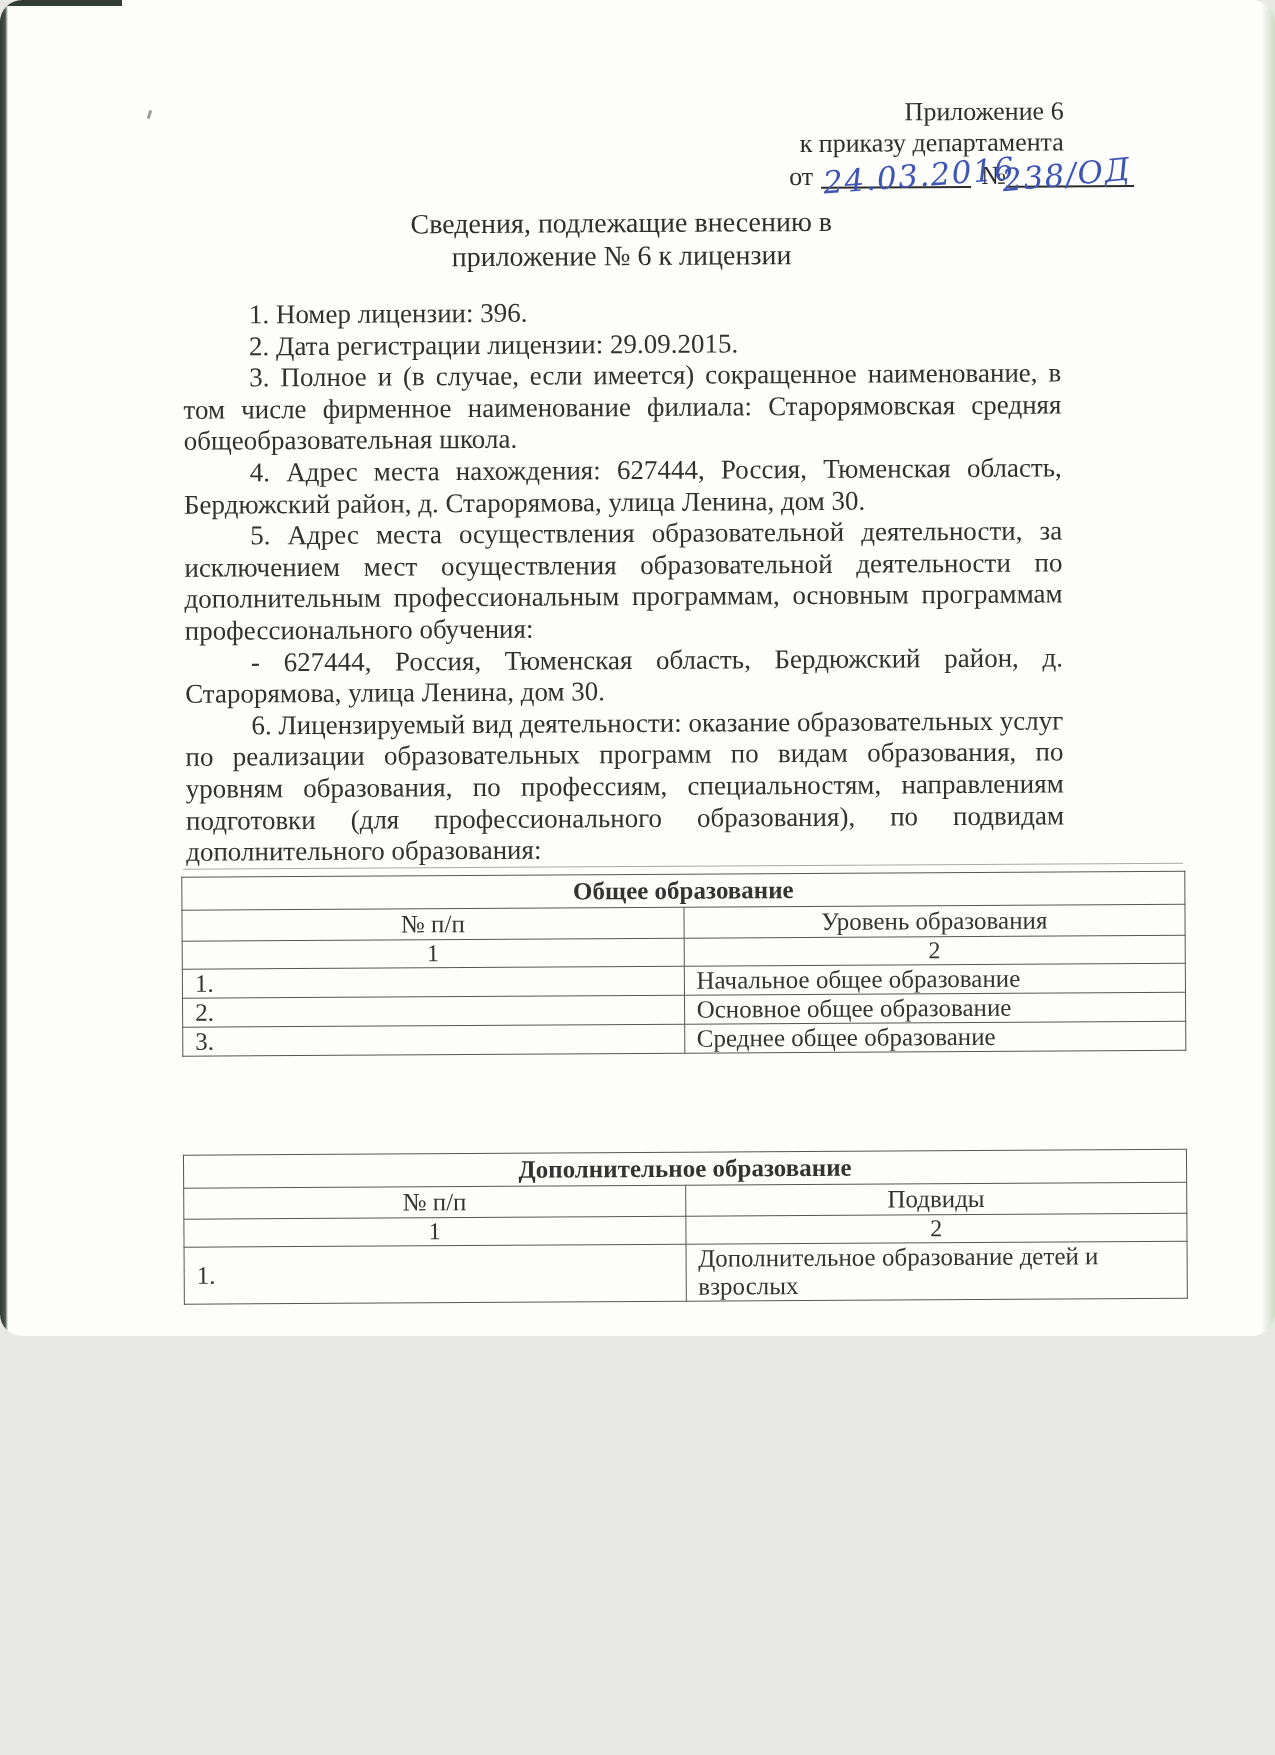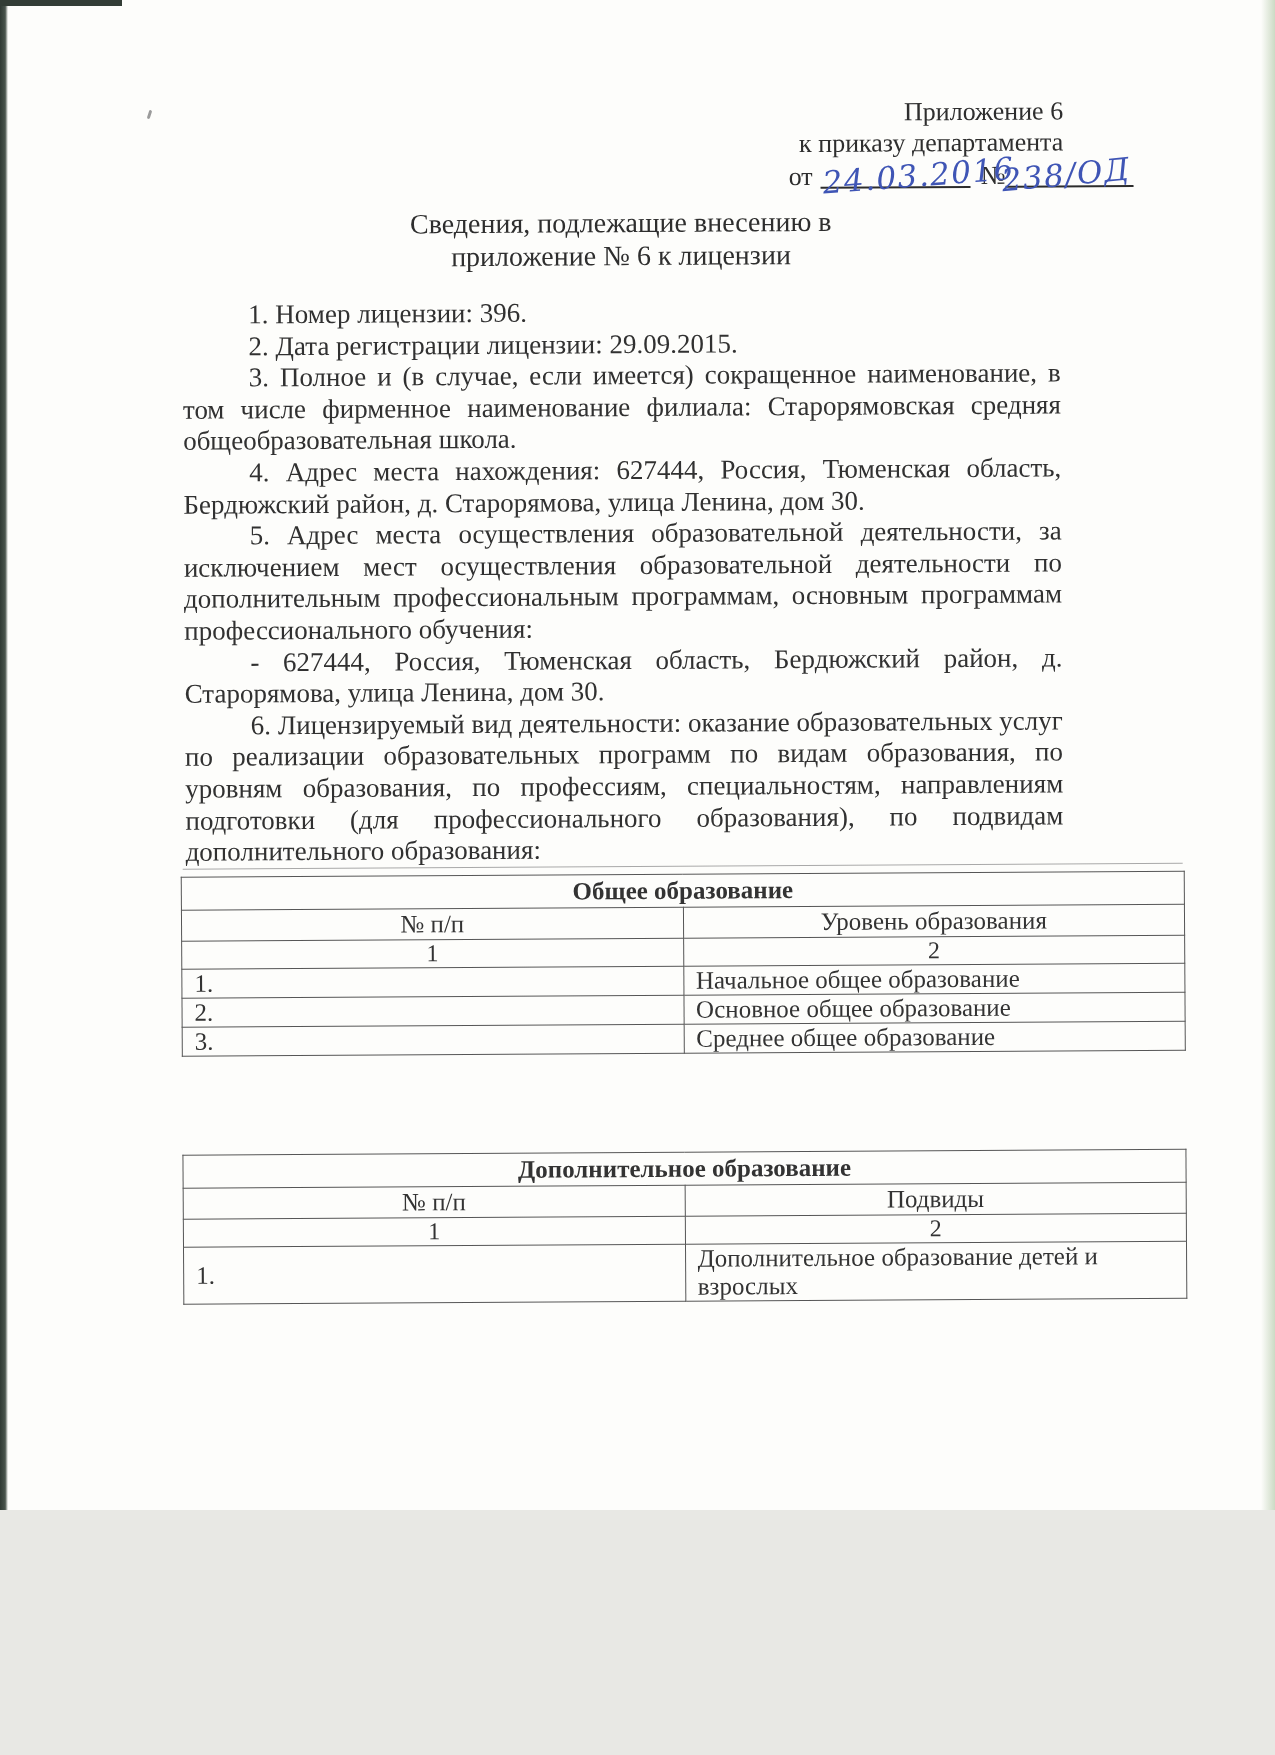--- a/index.html
+++ b/index.html
@@ -1,21 +1,22 @@
 <!DOCTYPE html>
 <html><head>
 <meta charset="utf-8">
 <style>
   * { margin: 0; padding: 0; box-sizing: border-box; }
   html,body { width: 1275px; height: 1755px; background: #e8e8e4; }
   .page {
-    position: relative; width: 1275px; height: 1510px;
+    position: relative; width: 1275px; height: 1336px;
     background: #fdfdfb; overflow: hidden;
     font-family: "Liberation Serif", "DejaVu Serif", serif;
     color: #333;
+    border-radius: 22px;
   }
   
   .edge-left  { position:absolute; left:0; top:0; width:8px; height:100%;
                 background: linear-gradient(to right, #2f3933, #49544c 65%, rgba(73,84,76,0)); }
   .edge-top   { position:absolute; left:0; top:0; width:122px; height:6px; background:#333d36; }
   .edge-right { position:absolute; right:0; top:0; width:14px; height:100%;
                 background: linear-gradient(to left, #ccdac4, rgba(204,218,196,0)); }
   .speck { position:absolute; left:148px; top:110px; width:3px; height:9px;
            background:#9b9b9b; transform: rotate(18deg); border-radius:2px; }
 

